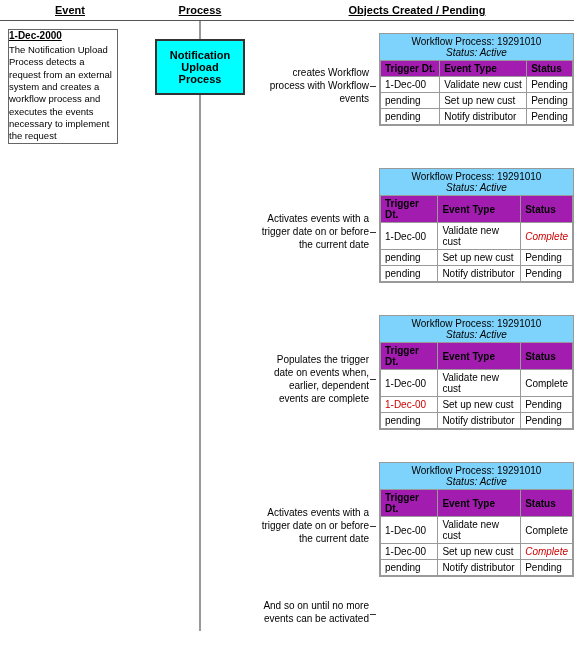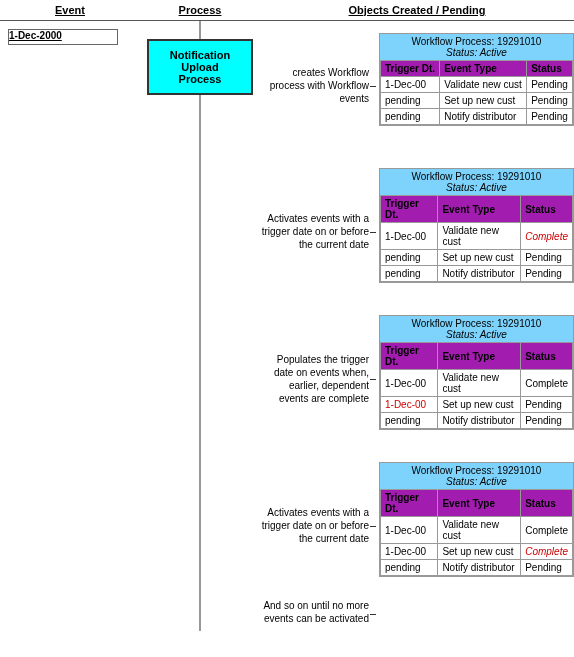--- a/index.html
+++ b/index.html
@@ -28,21 +28,21 @@
       line-height: 1.3;
     }
 
     .process-box {
       background: #00ffff;
       border: 2px solid #333;
       padding: 8px 6px;
       text-align: center;
       font-weight: bold;
       font-size: 11px;
-      width: 106px;
+      width: 90px;
       margin-top: 10px;
     }
 
     
     .wf-block {
       margin-bottom: 12px;
       border: 1px solid #999;
       font-size: 10px;
     }
 
@@ -200,20 +200,21 @@
     <div class="h-event">Event</div>
     <div class="h-process">Process</div>
     <div class="h-objects">Objects Created / Pending</div>
   </div>
 
   <div class="body-row">
 
     <div class="left-event-area">
       <div class="event-box">
         <div class="event-date">1-Dec-2000</div>
+        <div class="event-desc">The Notification Upload Process detects a request from an external system and creates a workflow process and executes the events necessary to implement the request</div>
       </div>
     </div>
 
     <div class="center-process-area">
       <div class="v-line"></div>
       <div class="process-box-wrapper">
         <div class="process-box">
           Notification<br>Upload<br>Process
         </div>
       </div>

